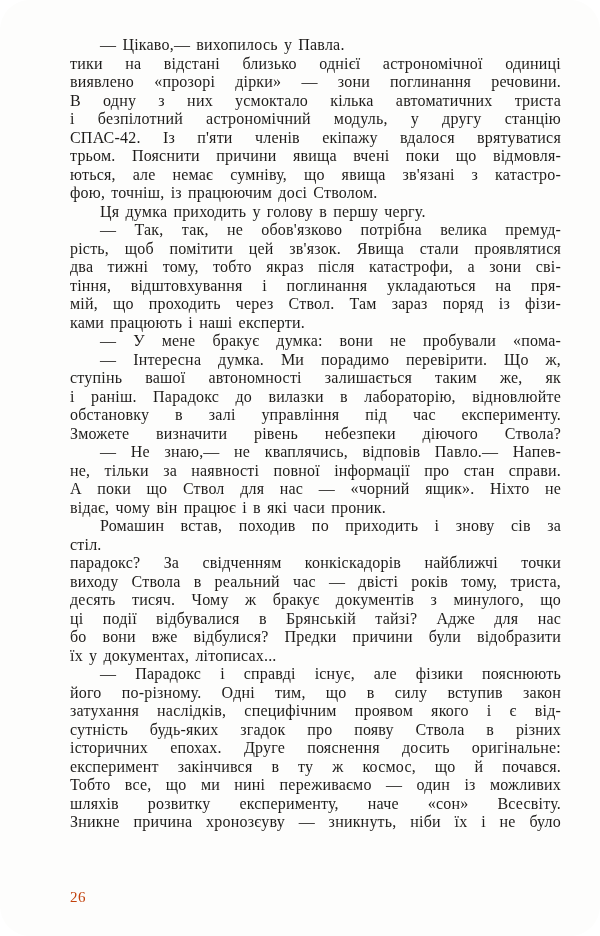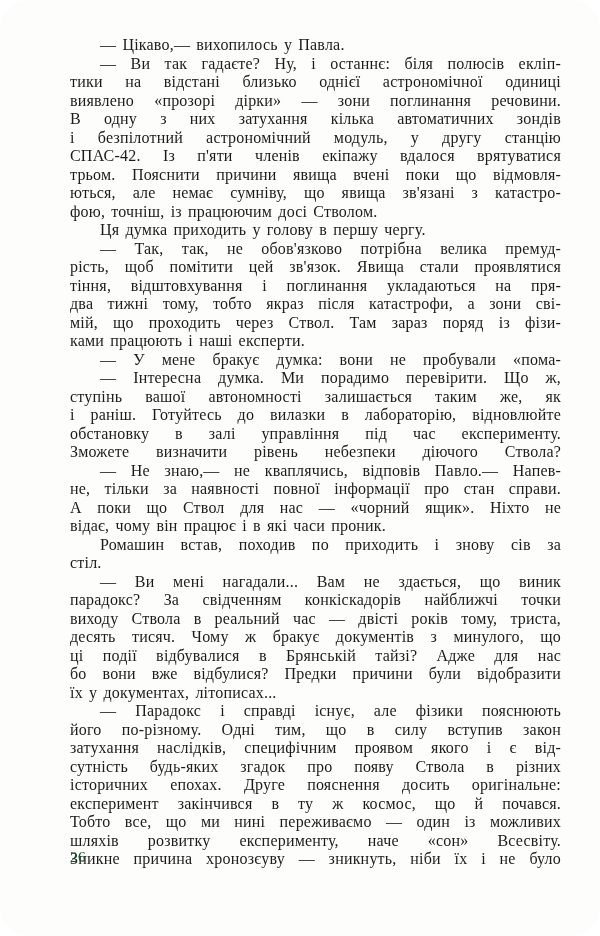--- a/index.html
+++ b/index.html
@@ -41,61 +41,59 @@
   .line.indent {
     padding-left: 30px;
   }
   .line.indent.just {
     padding-left: 0;
     text-indent: 30px;
   }
   .page-number {
     position: absolute;
     left: 70px;
-    top: 849px;
+    top: 889px;
     font-size: 15px;
     letter-spacing: 0.5px;
-    color: #14532d;
+    color: #c2410c;
   }
 </style>
 </head>
 <body>
 
 <div class="scan-page">
   <div class="text-block" id="text-block">
       <div class="line indent">— Цікаво,— вихопилось у Павла.</div>
-      <div class="line indent just">— Ви так гадаєте? Ну, і останнє: біля полюсів екліп-</div>
       <div class="line just">тики на відстані близько однієї астрономічної одиниці</div>
       <div class="line just">виявлено «прозорі дірки» — зони поглинання речовини.</div>
-      <div class="line just">В одну з них затухання кілька автоматичних зондів</div>
+      <div class="line just">В одну з них усмоктало кілька автоматичних триста</div>
       <div class="line just">і безпілотний астрономічний модуль, у другу станцію</div>
       <div class="line just">СПАС-42. Із п'яти членів екіпажу вдалося врятуватися</div>
       <div class="line just">трьом. Пояснити причини явища вчені поки що відмовля-</div>
       <div class="line just">ються, але немає сумніву, що явища зв'язані з катастро-</div>
       <div class="line">фою, точніш, із працюючим досі Стволом.</div>
       <div class="line indent">Ця думка приходить у голову в першу чергу.</div>
       <div class="line indent just">— Так, так, не обов'язково потрібна велика премуд-</div>
       <div class="line just">рість, щоб помітити цей зв'язок. Явища стали проявлятися</div>
+      <div class="line just">два тижні тому, тобто якраз після катастрофи, а зони сві-</div>
       <div class="line just">тіння, відштовхування і поглинання укладаються на пря-</div>
-      <div class="line just">два тижні тому, тобто якраз після катастрофи, а зони сві-</div>
       <div class="line just">мій, що проходить через Ствол. Там зараз поряд із фізи-</div>
       <div class="line">ками працюють і наші експерти.</div>
       <div class="line indent just">— У мене бракує думка: вони не пробували «пома-</div>
       <div class="line indent just">— Інтересна думка. Ми порадимо перевірити. Що ж,</div>
       <div class="line just">ступінь вашої автономності залишається таким же, як</div>
-      <div class="line just">і раніш. Готуйтесь до вилазки в лабораторію, відновлюйте</div>
+      <div class="line just">і раніш. Парадокс до вилазки в лабораторію, відновлюйте</div>
       <div class="line just">обстановку в залі управління під час експерименту.</div>
       <div class="line just">Зможете визначити рівень небезпеки діючого Ствола?</div>
       <div class="line indent just">— Не знаю,— не кваплячись, відповів Павло.— Напев-</div>
       <div class="line just">не, тільки за наявності повної інформації про стан справи.</div>
       <div class="line just">А поки що Ствол для нас — «чорний ящик». Ніхто не</div>
       <div class="line">відає, чому він працює і в які часи проник.</div>
       <div class="line indent just">Ромашин встав, походив по приходить і знову сів за</div>
       <div class="line">стіл.</div>
-      <div class="line indent just">— Ви мені нагадали... Вам не здається, що виник</div>
       <div class="line just">парадокс? За свідченням конкіскадорів найближчі точки</div>
       <div class="line just">виходу Ствола в реальний час — двісті років тому, триста,</div>
       <div class="line just">десять тисяч. Чому ж бракує документів з минулого, що</div>
       <div class="line just">ці події відбувалися в Брянській тайзі? Адже для нас</div>
       <div class="line just">бо вони вже відбулися? Предки причини були відобразити</div>
       <div class="line">їх у документах, літописах...</div>
       <div class="line indent just">— Парадокс і справді існує, але фізики пояснюють</div>
       <div class="line just">його по-різному. Одні тим, що в силу вступив закон</div>
       <div class="line just">затухання наслідків, специфічним проявом якого і є від-</div>
       <div class="line just">сутність будь-яких згадок про появу Ствола в різних</div>

